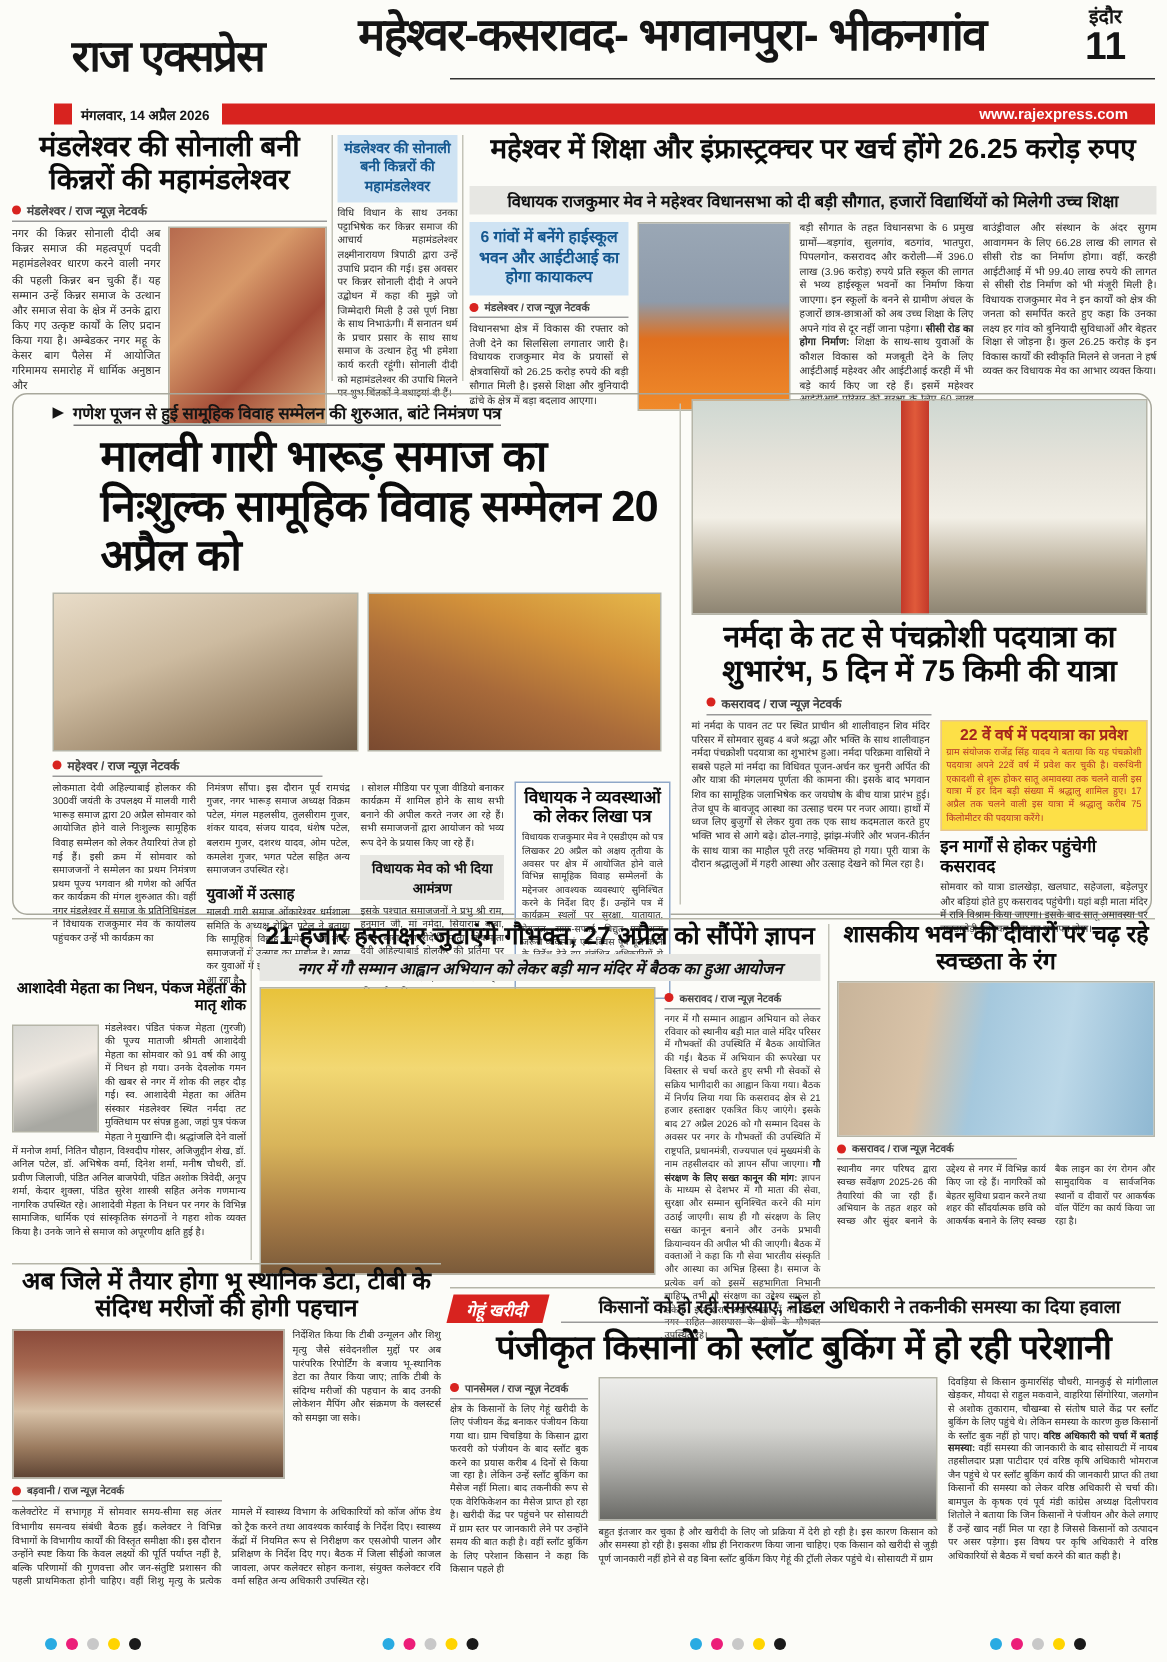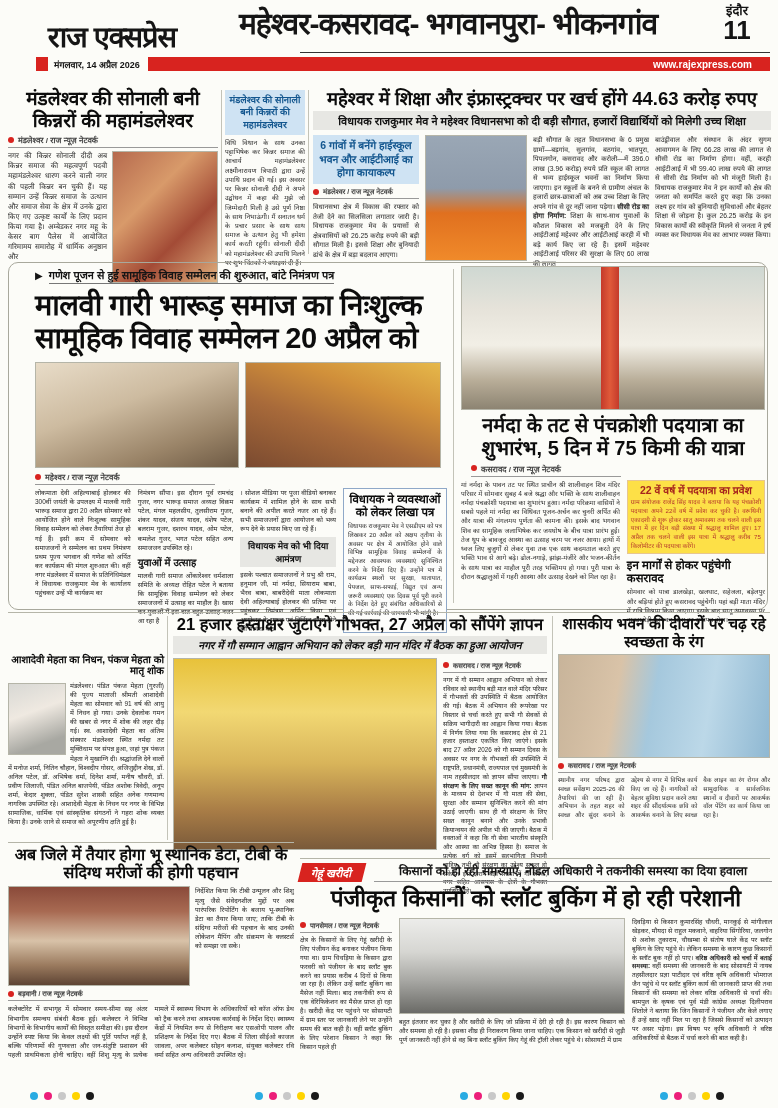--- a/index.html
+++ b/index.html
@@ -36,21 +36,21 @@
 
   <div class="abs" style="left:222px;top:8px;width:452px;text-align:center;font-size:30px;font-weight:900;line-height:1.05;letter-spacing:-1px;">महेश्वर-कसरावद- भगवानपुरा- भीकनगांव</div>
   <div class="abs" style="left:6px;top:16px;width:212px;text-align:center;">
     <div style="font-size:29px;font-weight:900;letter-spacing:-1px;">राज एक्सप्रेस</div>
   </div>
   <div class="abs" style="right:6px;top:4px;width:70px;text-align:center;line-height:1.0;">
     <div style="font-size:13px;font-weight:bold;">इंदौर</div>
     <div style="font-size:26px;font-weight:900;">11</div>
   </div>
   <div class="abs hline" style="left:300px;top:52px;width:470px;background:#333;"></div>
-  <div class="abs" style="left:8px;top:57px;width:762px;height:14px;display:flex;align-items:center;">
+  <div class="abs" style="left:8px;top:69px;width:762px;height:14px;display:flex;align-items:center;">
     <span style="width:12px;height:14px;background:#d8231f;margin:0 6px 0 28px;"></span>
     <span style="font-size:9px;font-weight:bold;white-space:nowrap;margin-right:8px;">मंगलवार, 14 अप्रैल 2026</span>
     <span style="flex:1;height:14px;background:#d8231f;display:flex;align-items:center;justify-content:flex-end;padding-right:18px;">
       <span style="color:#fff;font-size:10px;font-weight:bold;">www.rajexpress.com</span>
     </span>
   </div>
 
   <div class="abs" style="left:8px;top:88px;width:210px;">
     <h2 class="hl" style="font-size:19px;text-align:center;">मंडलेश्वर की सोनाली बनी किन्नरों की महामंडलेश्वर</h2>
     <div class="byline">
@@ -64,22 +64,22 @@
   </div>
 
   <div class="abs vline" style="left:221px;top:90px;height:164px;"></div>
   <div class="abs" style="left:225px;top:90px;width:80px;">
     <div class="bluebox" style="font-size:9.5px;">मंडलेश्वर की सोनाली बनी किन्नरों की महामंडलेश्वर</div>
     <div class="bt" style="font-size:6.6px;margin-top:3px;">विधि विधान के साथ उनका पट्टाभिषेक कर किन्नर समाज की आचार्य महामंडलेश्वर लक्ष्मीनारायण त्रिपाठी द्वारा उन्हें उपाधि प्रदान की गई। इस अवसर पर किन्नर सोनाली दीदी ने अपने उद्बोधन में कहा की मुझे जो जिम्मेदारी मिली है उसे पूर्ण निष्ठा के साथ निभाऊंगी। मैं सनातन धर्म के प्रचार प्रसार के साथ साथ समाज के उत्थान हेतु भी हमेशा कार्य करती रहूंगी। सोनाली दीदी को महामंडलेश्वर की उपाधि मिलने पर शुभ चिंतकों ने बधाइयां दी हैं।</div>
   </div>
   <div class="abs vline" style="left:308px;top:90px;height:164px;"></div>
 
   <div class="abs" style="left:313px;top:88px;width:458px;">
-    <h2 class="hl" style="font-size:18.5px;text-align:center;">महेश्वर में शिक्षा और इंफ्रास्ट्रक्चर पर खर्च होंगे 44.63 करोड़ रुपए</h2>
-    <div class="graysub" style="font-size:11px;padding:2px 0;margin-top:2px;">विधायक राजकुमार मेव ने महेश्वर विधानसभा को दी बड़ी सौगात, हजारों विद्यार्थियों को मिलेगी उच्च शिक्षा</div>
+    <h2 class="hl" style="font-size:18.5px;text-align:center;">महेश्वर में शिक्षा और इंफ्रास्ट्रक्चर पर खर्च होंगे 26.25 करोड़ रुपए</h2>
+    <div class="graysub" style="font-size:11px;padding:2px 0;margin-top:15px;">विधायक राजकुमार मेव ने महेश्वर विधानसभा को दी बड़ी सौगात, हजारों विद्यार्थियों को मिलेगी उच्च शिक्षा</div>
     <div style="display:flex;gap:6px;margin-top:5px;">
       <div style="width:106px;flex:0 0 auto;">
         <div class="bluebox" style="font-size:10.5px;">6 गांवों में बनेंगे हाईस्कूल भवन और आईटीआई का होगा कायाकल्प</div>
         <div class="byline" style="font-size:7px;">
           <span class="dot"></span>
           <span>मंडलेश्वर / राज न्यूज़ नेटवर्क</span>
         </div>
         <div class="bt" style="font-size:6.8px;">विधानसभा क्षेत्र में विकास की रफ्तार को तेजी देने का सिलसिला लगातार जारी है। विधायक राजकुमार मेव के प्रयासों से क्षेत्रवासियों को 26.25 करोड़ रुपये की बड़ी सौगात मिली है। इससे शिक्षा और बुनियादी ढांचे के क्षेत्र में बड़ा बदलाव आएगा।</div>
       </div>
       <div class="photo" style="width:102px;height:126px;flex:0 0 auto;background:linear-gradient(180deg,#9aa7b5 0%,#8e9bab 42%,#e0701f 62%,#f08a2a 100%);"></div>
@@ -91,21 +91,21 @@
     </div>
   </div>
 
   <div class="abs" style="left:8px;top:262px;width:760px;height:348px;border:1px solid #a8a89c;border-radius:10px;box-sizing:border-box;">
 
     <div class="abs" style="left:26px;top:4px;width:412px;">
       <div class="kicker">
         <span class="arrow">▶</span>
         <span style="border-bottom:1px solid #777;padding-bottom:1px;">गणेश पूजन से हुई सामूहिक विवाह सम्मेलन की शुरुआत, बांटे निमंत्रण पत्र</span>
       </div>
-      <h1 class="hl" style="font-size:29px;margin-top:5px;letter-spacing:-0.5px;">मालवी गारी भारूड़ समाज का निःशुल्क सामूहिक विवाह सम्मेलन 20 अप्रैल को</h1>
+      <h1 class="hl" style="font-size:29px;margin-top:5px;letter-spacing:-0.5px;margin-left:32px;">मालवी गारी भारूड़ समाज का निःशुल्क सामूहिक विवाह सम्मेलन 20 अप्रैल को</h1>
       <div style="display:flex;gap:6px;margin-top:7px;">
         <div class="photo" style="width:204px;height:106px;background:linear-gradient(160deg,#e8dcc8 0%,#cdbba0 40%,#9a8468 75%,#6e5a44 100%);"></div>
         <div class="photo" style="width:196px;height:106px;background:linear-gradient(200deg,#e6b84a 0%,#d1903a 30%,#a86a3a 60%,#7a4a30 100%);"></div>
       </div>
       <div class="byline" style="width:180px;">
         <span class="dot"></span>
         <span>महेश्वर / राज न्यूज़ नेटवर्क</span>
       </div>
       <div style="display:flex;gap:7px;">
         <div class="bt" style="flex:1;font-size:6.5px;">लोकमाता देवी अहिल्याबाई होलकर की 300वीं जयंती के उपलक्ष्य में मालवी गारी भारूड़ समाज द्वारा 20 अप्रैल सोमवार को आयोजित होने वाले निःशुल्क सामूहिक विवाह सम्मेलन को लेकर तैयारियां तेज हो गई हैं। इसी क्रम में सोमवार को समाजजनों ने सम्मेलन का प्रथम निमंत्रण प्रथम पूज्य भगवान श्री गणेश को अर्पित कर कार्यक्रम की मंगल शुरुआत की। वहीं नगर मंडलेश्वर में समाज के प्रतिनिधिमंडल ने विधायक राजकुमार मेव के कार्यालय पहुंचकर उन्हें भी कार्यक्रम का</div>

